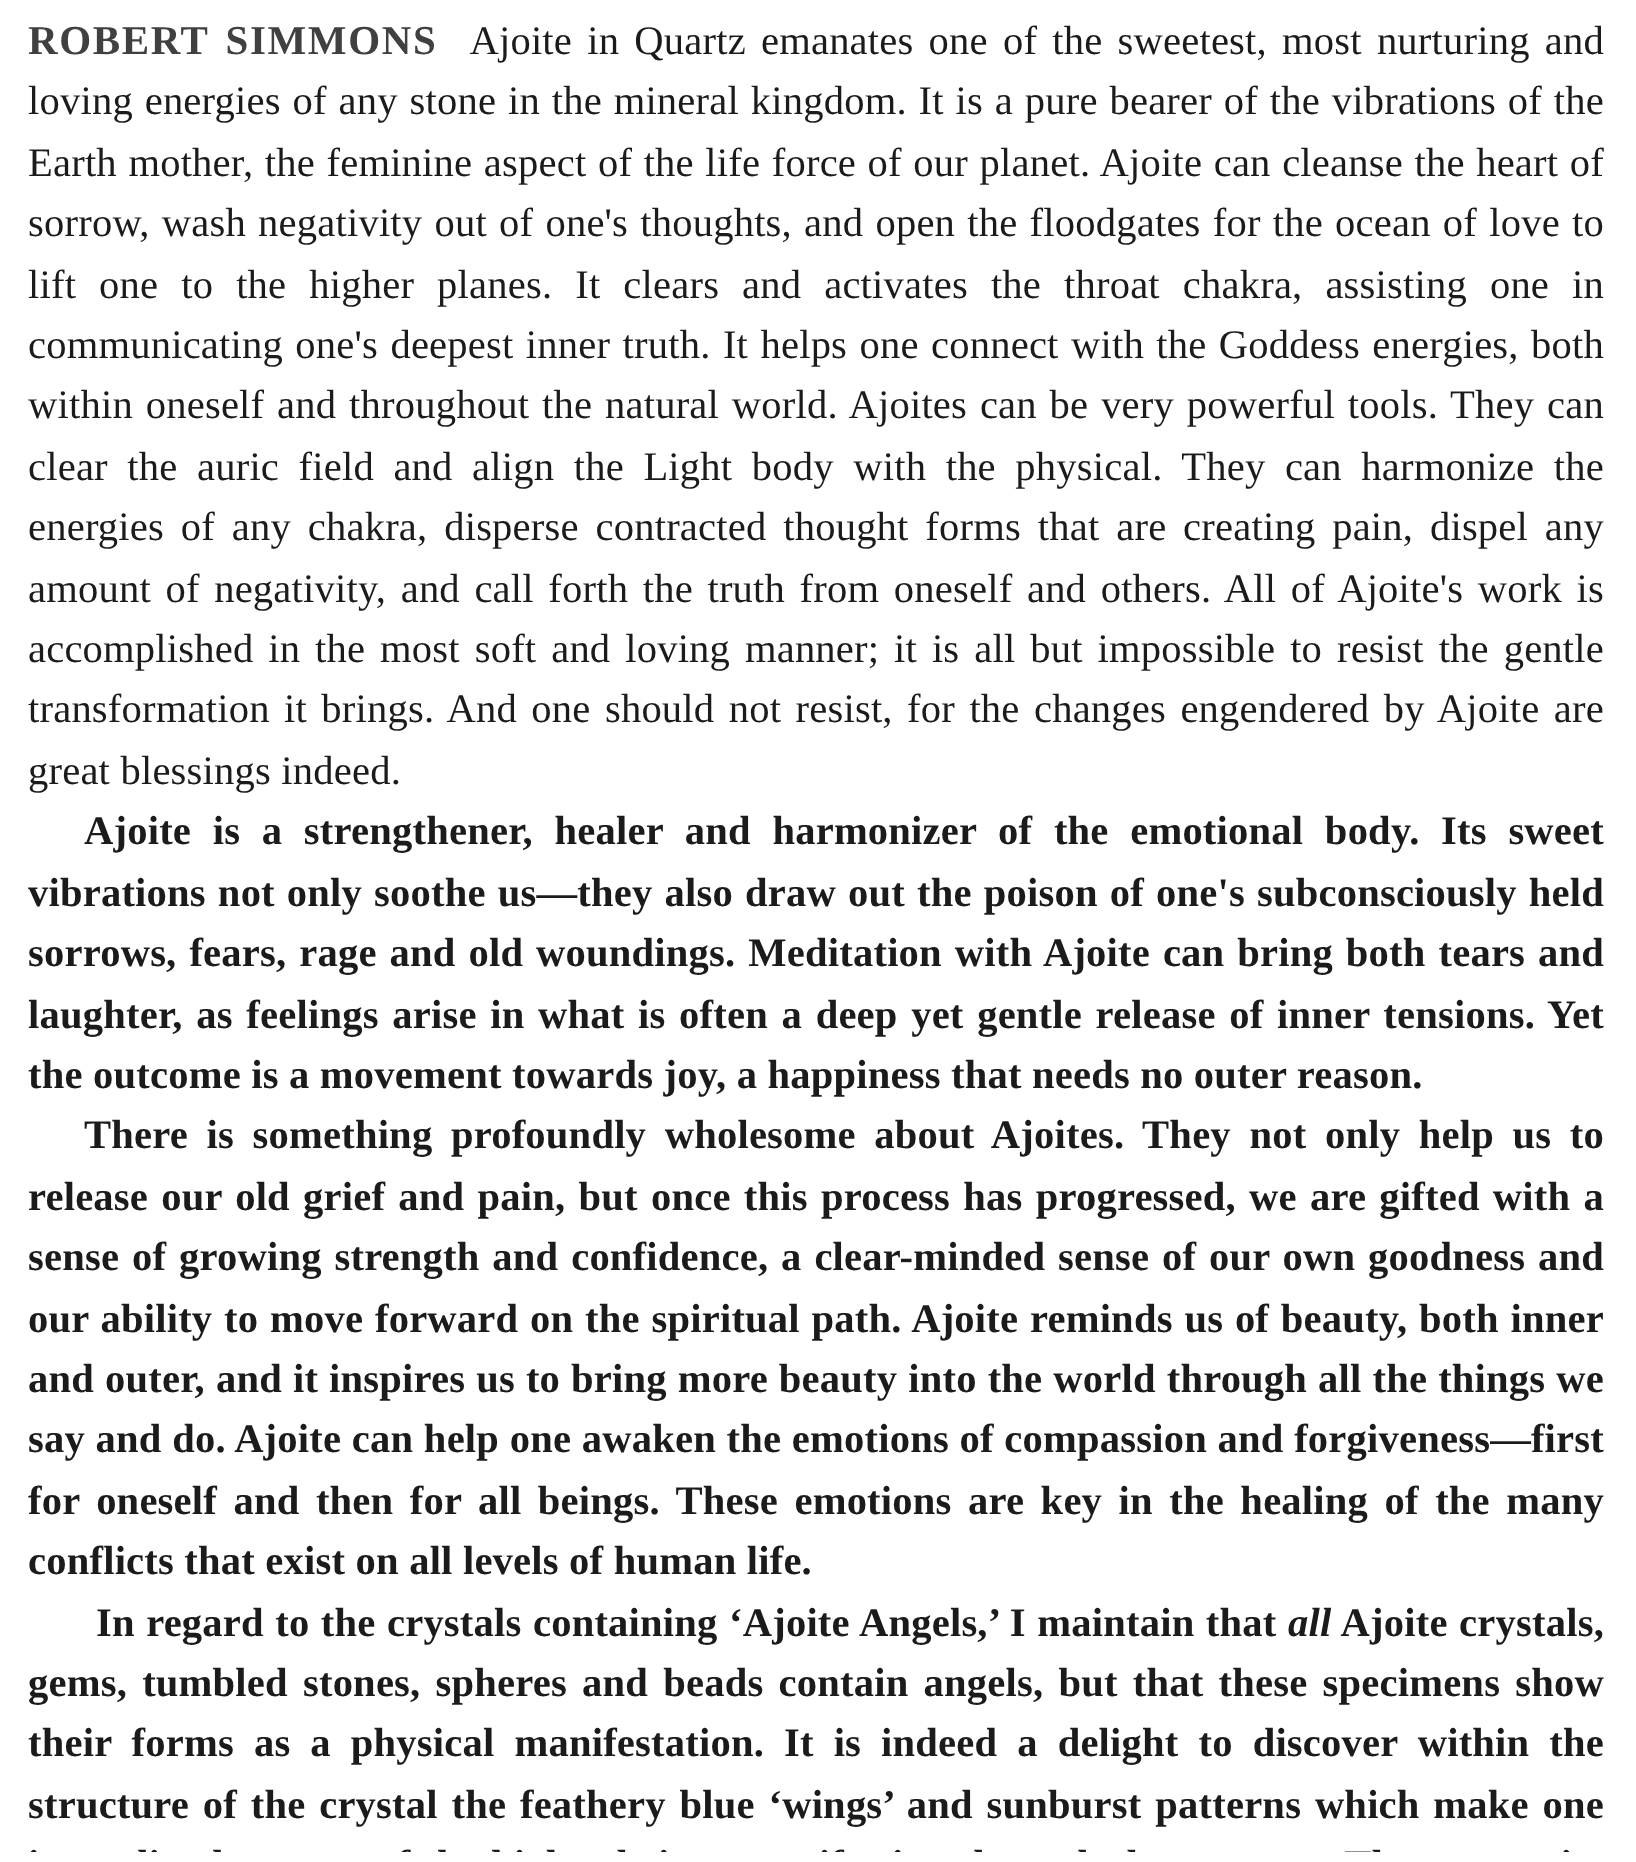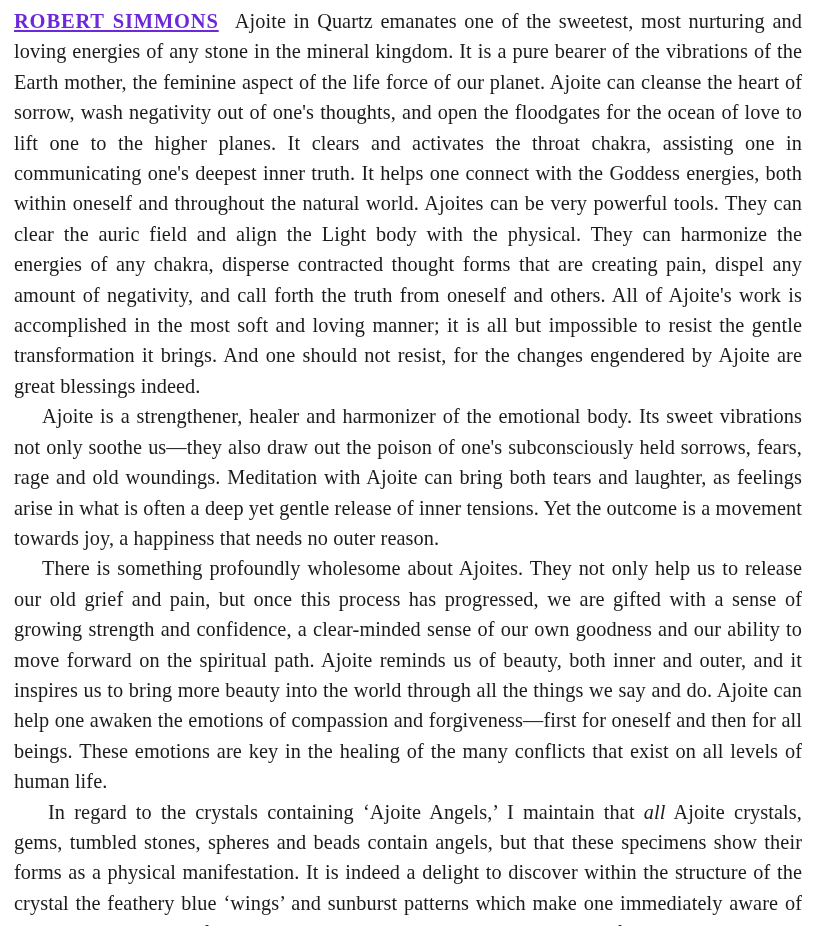--- a/index.html
+++ b/index.html
@@ -25,34 +25,34 @@
     font-size: 20.3px;
     line-height: 30.4px;
     text-align: justify;
     text-justify: inter-word;
     margin: 0 0 0 0;
     color: #1b1b1b;
     letter-spacing: 0.005em;
   }
   .para + .para {
     margin-top: 0;
+    font-weight: bold;
   }
   .indent {
     text-indent: 28px;
   }
   .indent-wide {
     text-indent: 34px;
   }
   .author {
     font-variant: small-caps;
     font-weight: bold;
-    color: #6d28d9;
+    color: #404040;
     letter-spacing: 0.04em;
     font-size: 20.5px;
-    text-decoration: underline;
   }
   .author-gap {
     display: inline-block;
     width: 16px;
   }
   em {
     font-style: italic;
   }
   .bottom-fade {
     position: absolute;

